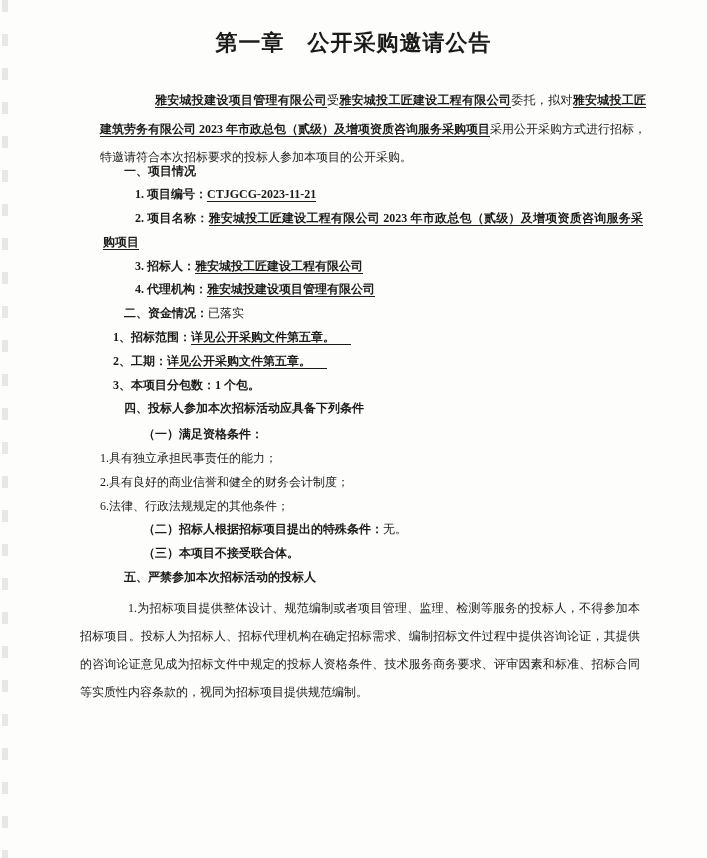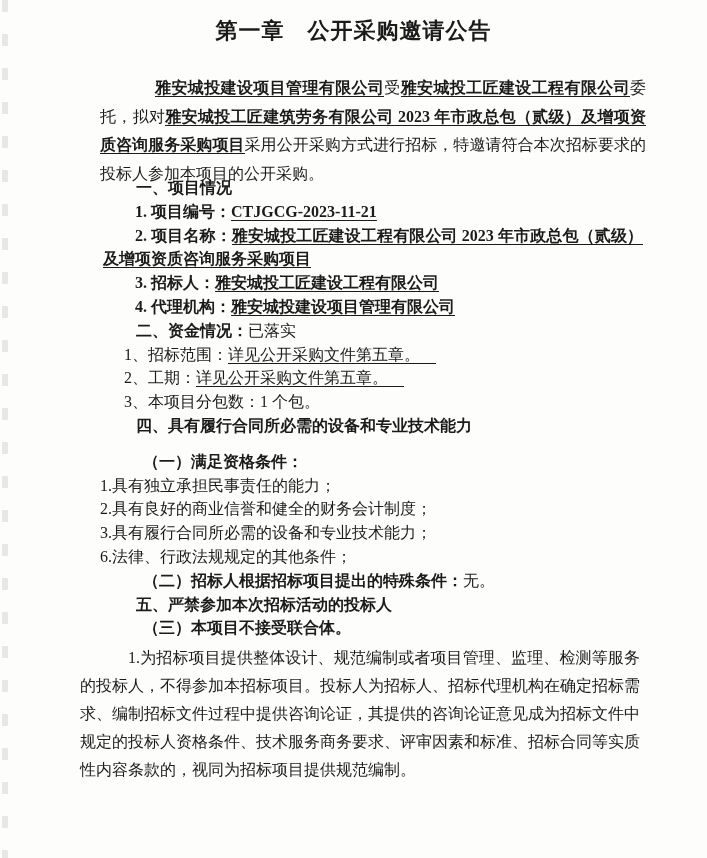--- a/index.html
+++ b/index.html
@@ -12,44 +12,44 @@
   }
   .page{position:relative;width:707px;height:858px;background:#fdfdfb;}
   
   .scan-artifact{
     position:absolute;left:2px;top:0;bottom:0;width:6px;
     background:repeating-linear-gradient(180deg,
       rgba(175,175,175,.28) 0 12px, rgba(255,255,255,0) 12px 34px);
     pointer-events:none;
   }
   .title{
-    margin:0;padding-top:16px;
+    margin:0;padding-top:28px;
     text-align:center;
     font-size:22px;line-height:30px;
     font-weight:bold;letter-spacing:1px;
   }
-  .content{padding-left:100px;font-size:16px;}
+  .content{padding-left:100px;font-size:12px;}
   p{margin:0;}
   .intro{
     margin-top:28px;width:546px;
     text-indent:55px;line-height:28.5px;
     text-align:justify;
   }
   .h{font-weight:bold;}
   .b{font-weight:bold;}
   .u{border-bottom:1.2px solid #1b1b1b;}
   .bu{font-weight:bold;border-bottom:1.3px solid #1b1b1b;}
   .ext{padding-right:16px;} 
   .line{line-height:23.8px;}
-  .sec{margin-left:36px;}
+  .sec{margin-left:24px;}
   .num-item{margin-left:3px;text-indent:32px;width:540px;text-align:justify;}
-  .sub-item{margin-left:24px;}
+  .sub-item{margin-left:13px;font-weight:bold;}
   .paren{margin-left:43px;}
   .qual{}
-  .mt{margin-top:12px;}
+  .mt{margin-top:2px;}
   .first-sec{margin-top:-12px;}
   .forbidden-para{
     margin-top:4px;margin-left:-20px;width:560px;
     text-indent:48px;line-height:28px;text-align:justify;
   }
 </style>
 </head>
 <body>
 
 <div class="page">
@@ -73,31 +73,30 @@
 
     <p class="line sec"><span class="b">二、资金情况：</span><span>已落实</span></p>
 
 
     <p class="line sub-item"><span>1、招标范围：</span><span class="u ext">详见公开采购文件第五章。</span></p>
 
     <p class="line sub-item"><span>2、工期：</span><span class="u ext">详见公开采购文件第五章。</span></p>
 
     <p class="line sub-item">3、本项目分包数：1 个包。</p>
 
-    <p class="line sec h">四、具有履行合同所必需的设备和专业技术能力</p>
+    <p class="line sec h">四、投标人参加本次招标活动应具备下列条件</p>
 
     <p class="line paren h mt">（一）满足资格条件：</p>
 
     <p class="line qual">1.具有独立承担民事责任的能力；</p>
     <p class="line qual">2.具有良好的商业信誉和健全的财务会计制度；</p>
-    <p class="line qual">3.具有履行合同所必需的设备和专业技术能力；</p>
     <p class="line qual">6.法律、行政法规规定的其他条件；</p>
 
     <p class="line paren"><span class="b">（二）招标人根据招标项目提出的特殊条件：</span><span>无。</span></p>
 
+    <p class="line paren h">（三）本项目不接受联合体。</p>
+
     <p class="line sec h">五、严禁参加本次招标活动的投标人</p>
-
-    <p class="line paren h">（三）本项目不接受联合体。</p>
 
     <p class="forbidden-para">1.为招标项目提供整体设计、规范编制或者项目管理、监理、检测等服务的投标人，不得参加本招标项目。投标人为招标人、招标代理机构在确定招标需求、编制招标文件过程中提供咨询论证，其提供的咨询论证意见成为招标文件中规定的投标人资格条件、技术服务商务要求、评审因素和标准、招标合同等实质性内容条款的，视同为招标项目提供规范编制。</p>
 
   </div>
 </div>
 
 </body></html>

